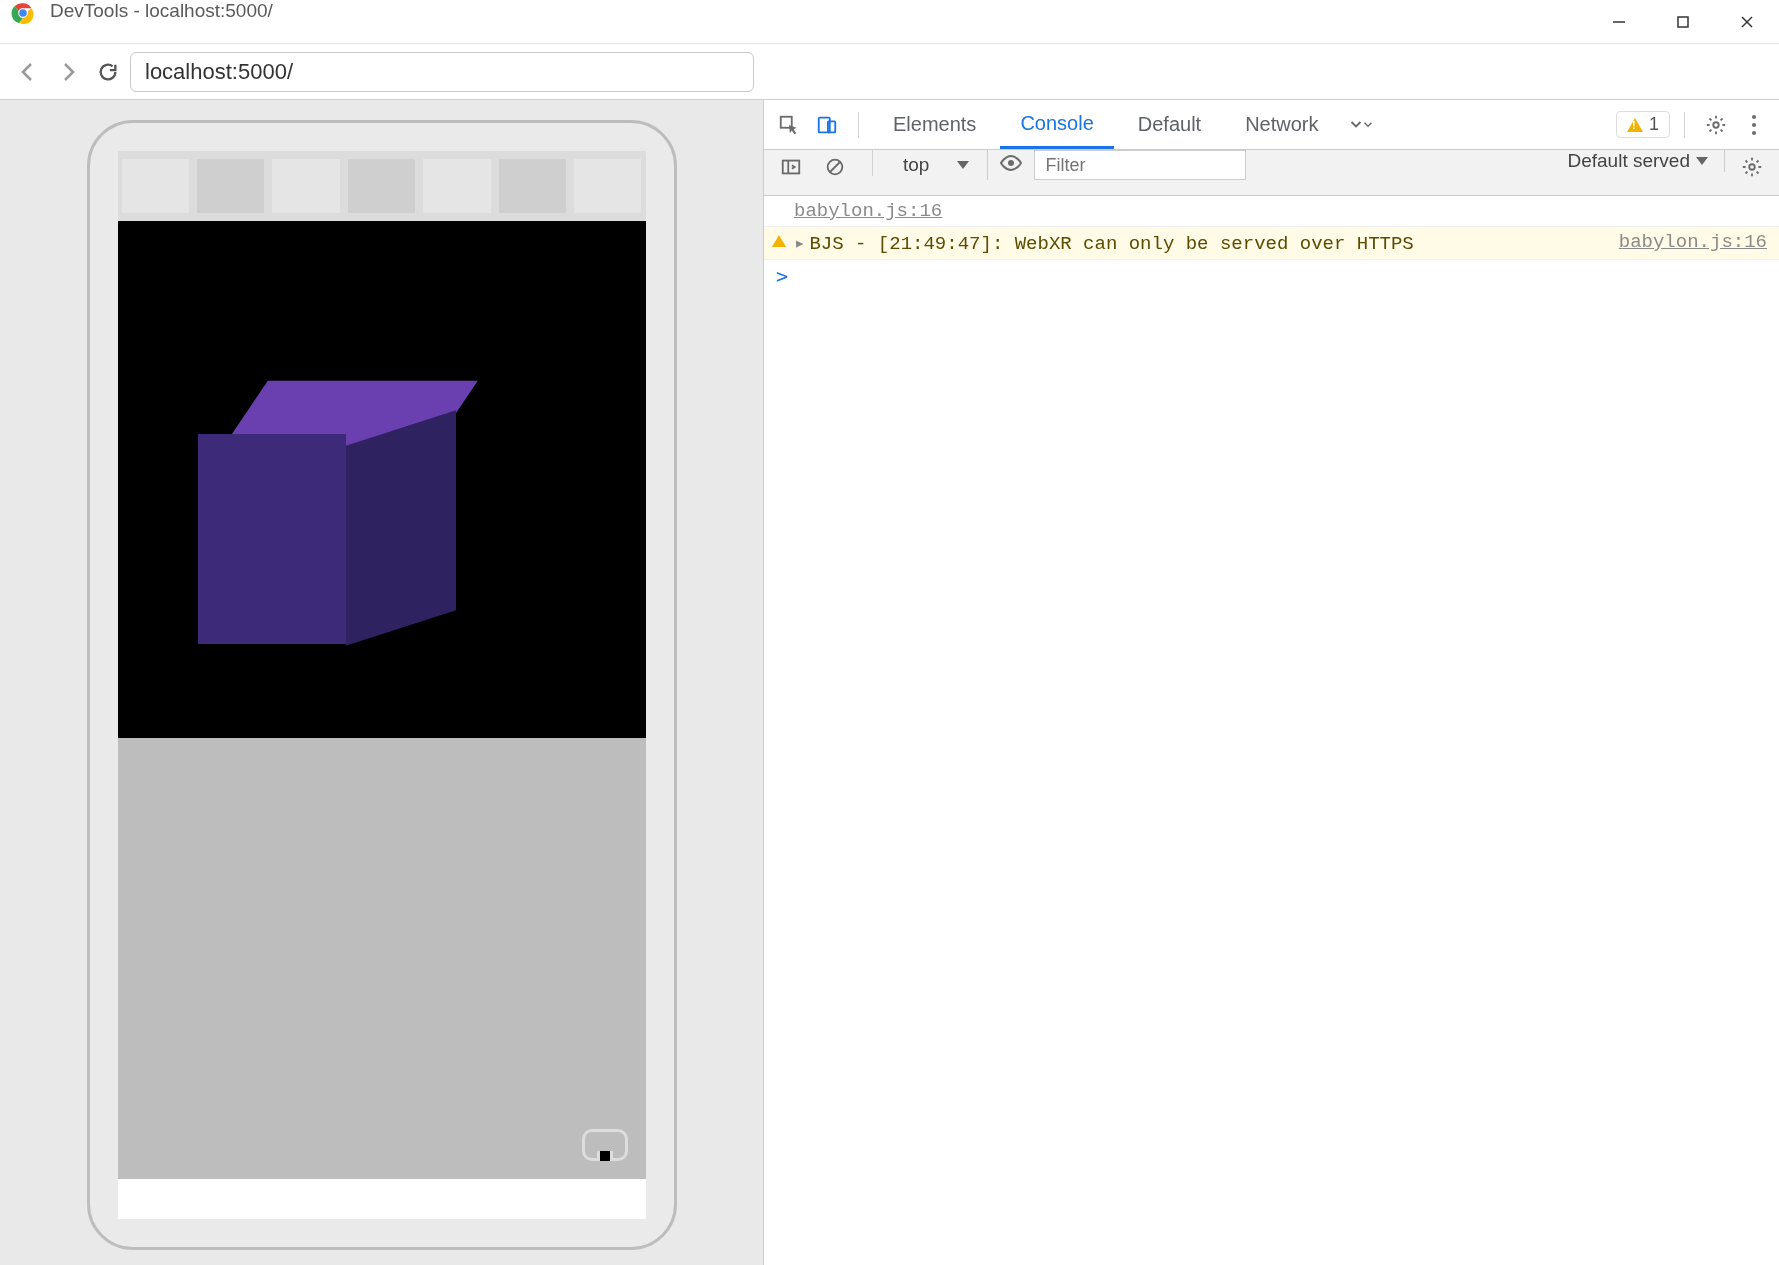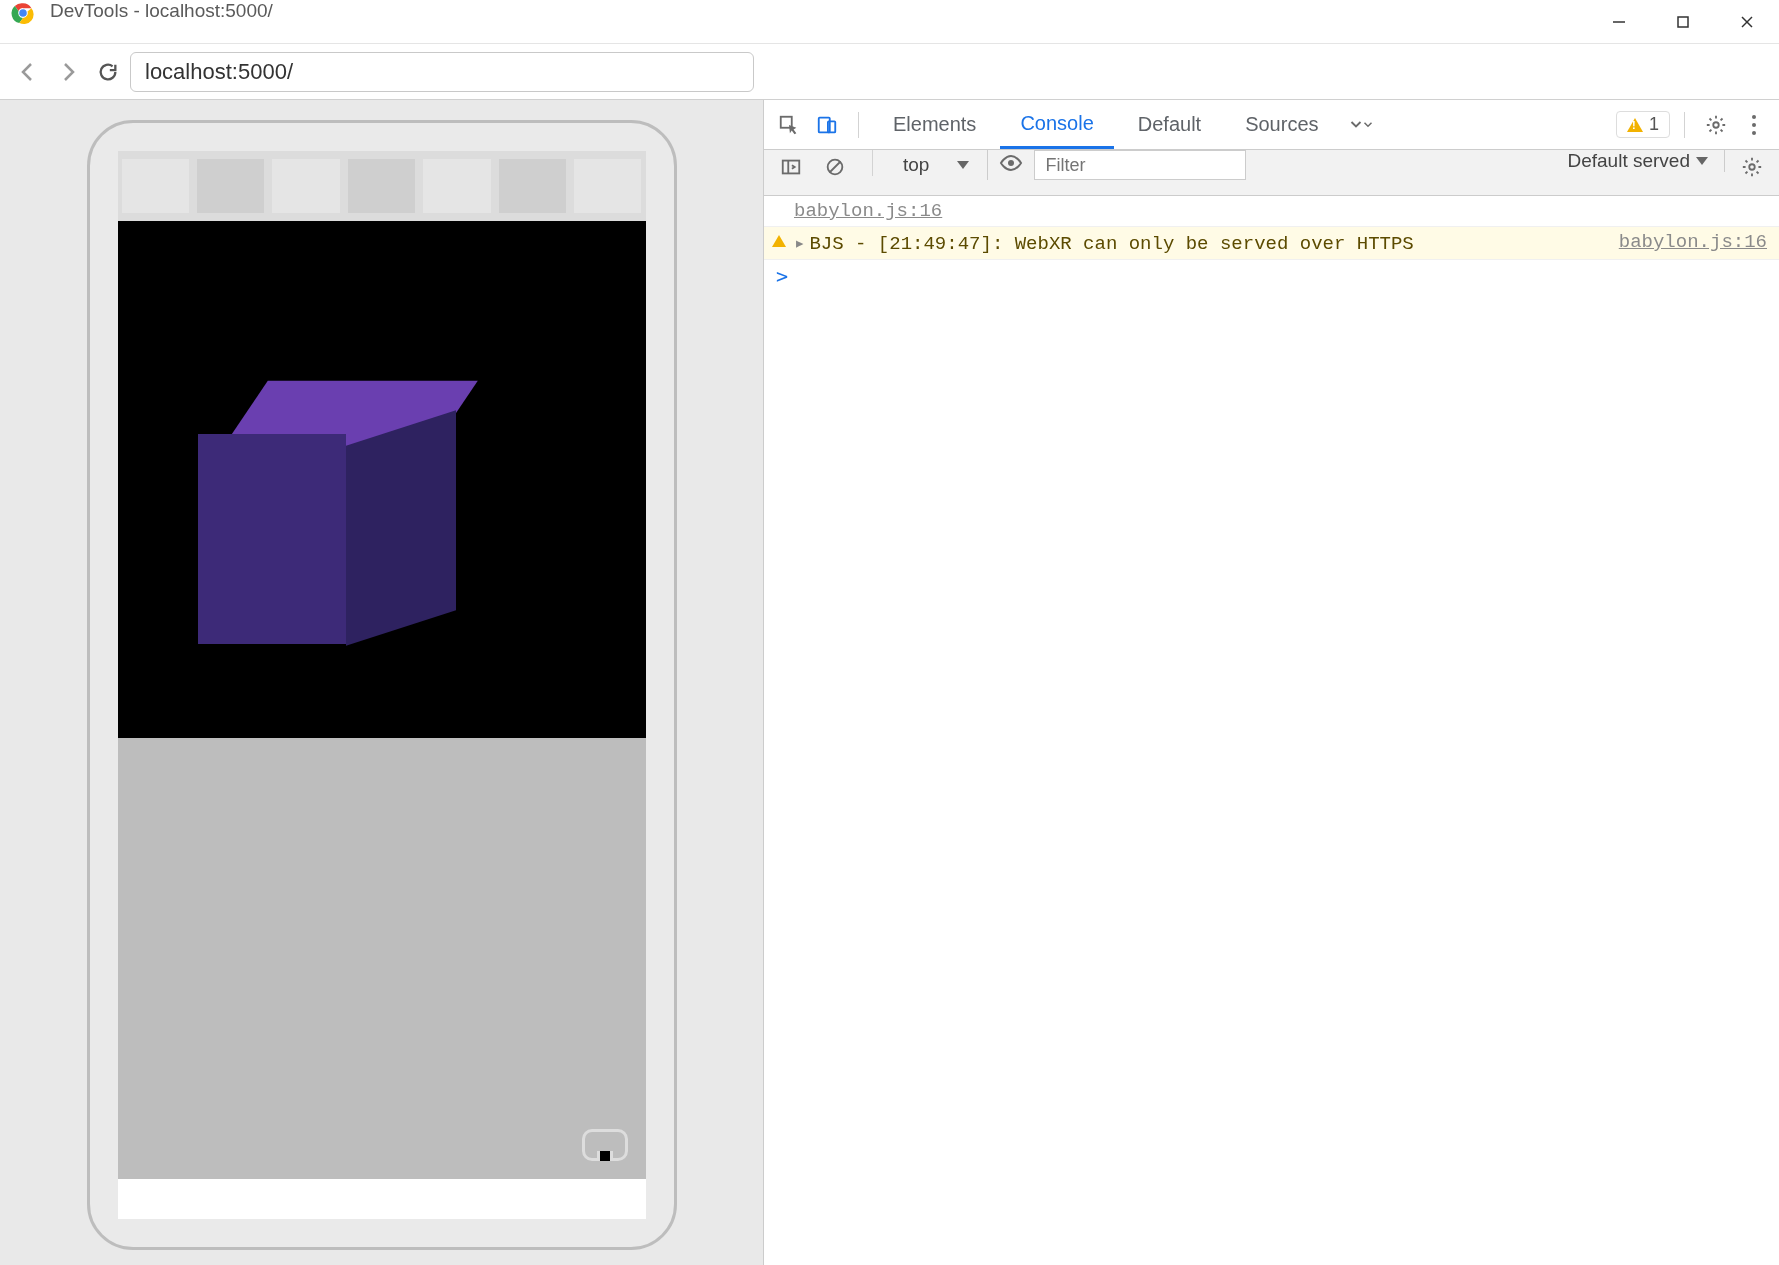--- a/index.html
+++ b/index.html
@@ -178,21 +178,21 @@
       <div class="dt-tab">
           <span>Elements</span>
         </div>
       <div class="dt-tab sel">
           <span>Console</span>
         </div>
       <div class="dt-tab">
           <span>Default</span>
         </div>
       <div class="dt-tab">
-          <span>Sources</span>
+          <span>Network</span>
         </div>
       <div class="dt-ibtn">
           <svg width="22" height="18" viewBox="0 0 24 24">
             <path d="M6 8l6 6 6-6" fill="none" stroke="currentColor" stroke-width="2.5"></path>
             <path d="M6 14l6 6 6-6" fill="none" stroke="currentColor" stroke-width="2.5" opacity="0"></path>
           </svg>
           <svg width="14" height="18" viewBox="0 0 24 24" style="margin-left:-6px">
             <path d="M6 8l6 6 6-6" fill="none" stroke="currentColor" stroke-width="2.5"></path>
           </svg>
         </div>

